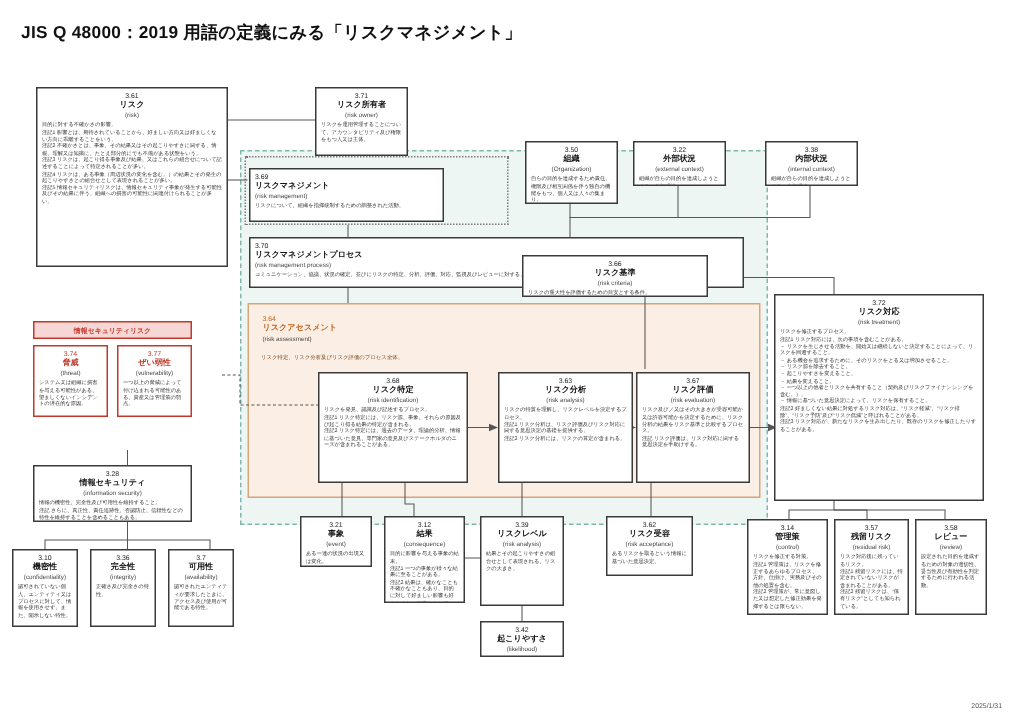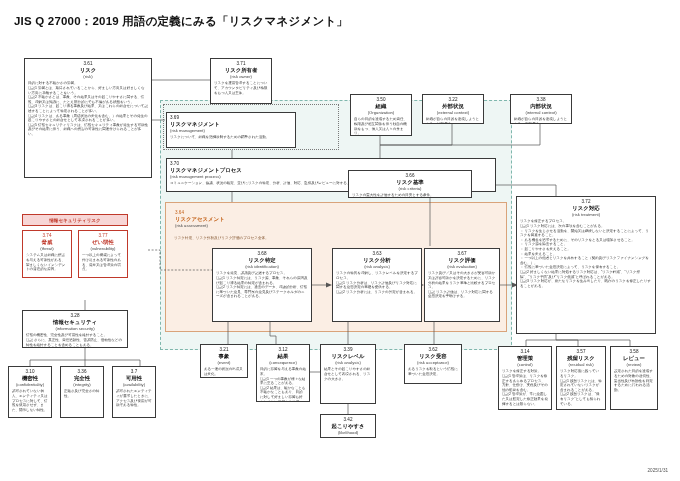--- a/index.html
+++ b/index.html
@@ -32,21 +32,21 @@
   svg.links{position:absolute;left:0;top:0;width:680px;height:481px;overflow:visible;}
   svg.links line,svg.links path,svg.links polyline{stroke:#555;stroke-width:.7;fill:none;}
   svg.links .dash{stroke-dasharray:2 1.6;}
   .arrow{fill:#555;}
 </style>
 </head>
 <body>
 
 <div id="root">
 
-  <div class="title">JIS Q 27000：2019 用語の定義にみる「リスクマネジメント」</div>
+  <div class="title">JIS Q 48000：2019 用語の定義にみる「リスクマネジメント」</div>
   <div class="date">2025/1/31</div>
 
   <div class="region rm-region" style="left:160px;top:100px;width:352px;height:250px;"></div>
   <div class="region dotted-region" style="left:163px;top:104px;width:176px;height:46px;"></div>
   <div class="region ra-region" style="left:165px;top:202px;width:342px;height:130px;"></div>
 
   <svg class="links">
 
     <polyline points="152,80 240,80 240,66"></polyline>
 

